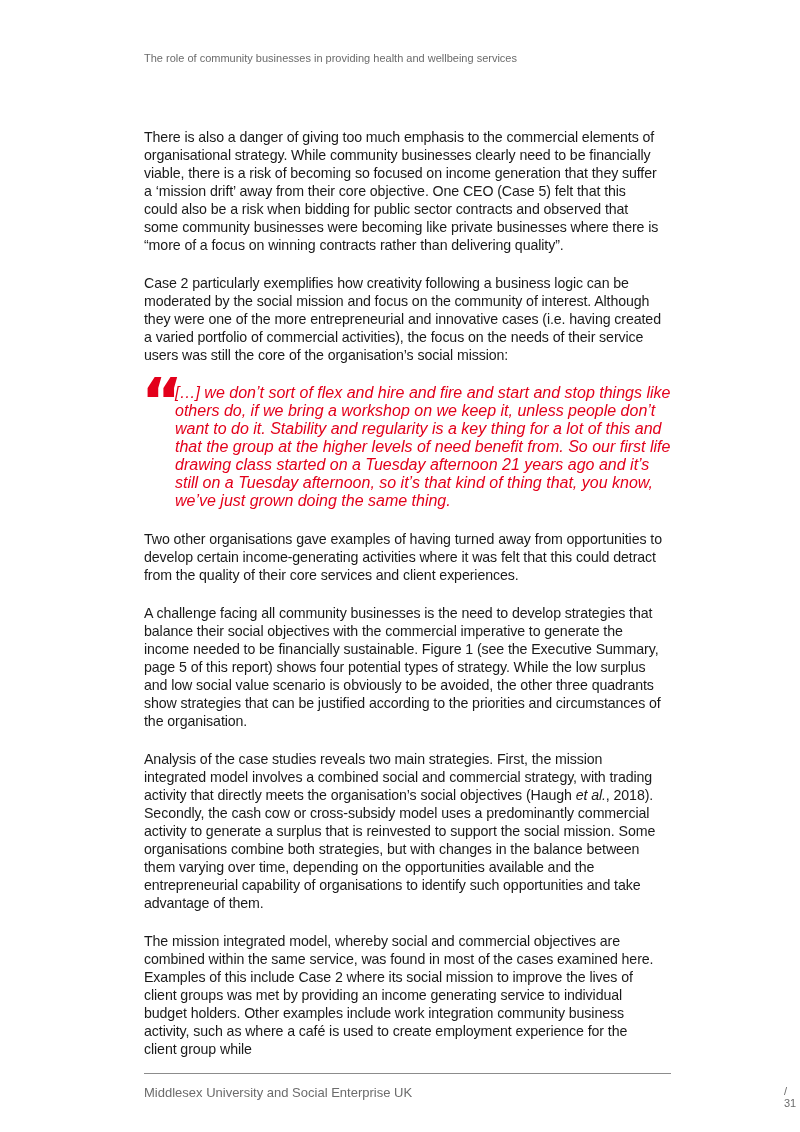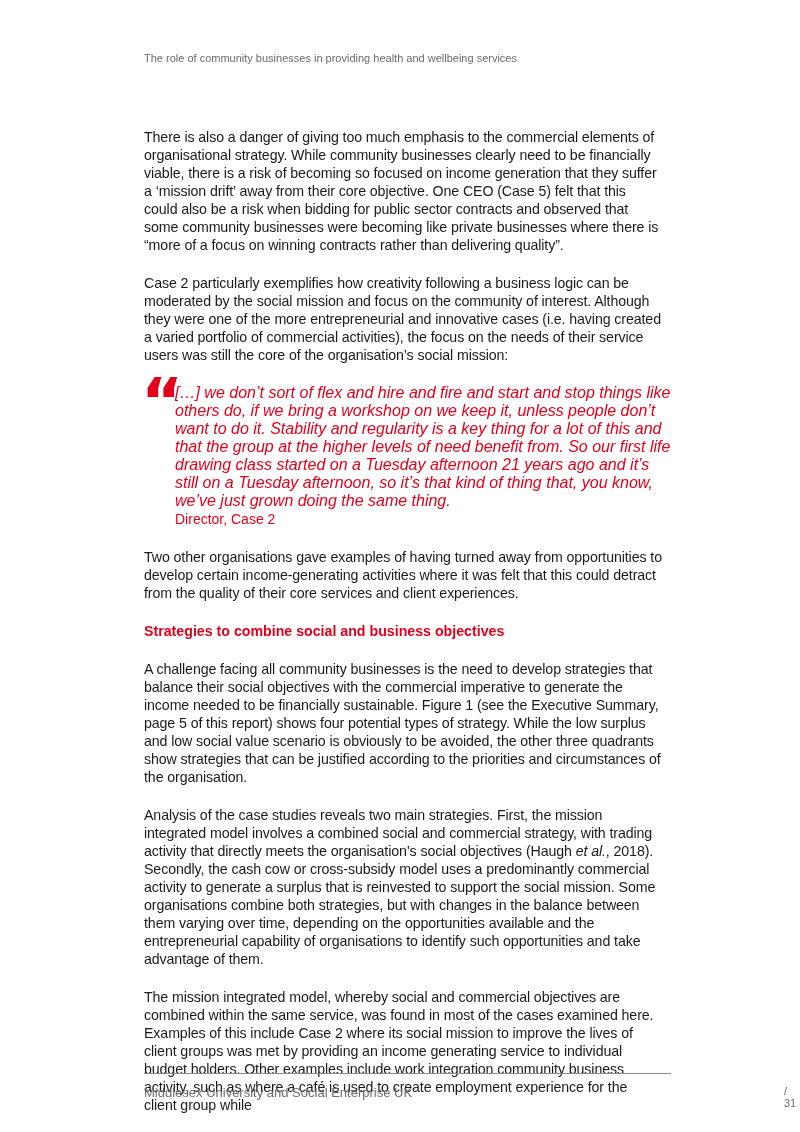--- a/index.html
+++ b/index.html
@@ -24,26 +24,24 @@
 
 <div class="running-header">The role of community businesses in providing health and wellbeing services</div>
 
 <div class="content">
   <p class="para">There is also a danger of giving too much emphasis to the commercial elements of organisational strategy. While community businesses clearly need to be financially viable, there is a risk of becoming so focused on income generation that they suffer a ‘mission drift’ away from their core objective. One CEO (Case 5) felt that this could also be a risk when bidding for public sector contracts and observed that some community businesses were becoming like private businesses where there is “more of a focus on winning contracts rather than delivering quality”.</p>
   <p class="para">Case 2 particularly exemplifies how creativity following a business logic can be moderated by the social mission and focus on the community of interest. Although they were one of the more entrepreneurial and innovative cases (i.e. having created a varied portfolio of commercial activities), the focus on the needs of their service users was still the core of the organisation’s social mission:</p>
 
   <div class="quote">
     <span class="quote-mark">“</span>
     <div class="quote-text">[…] we don’t sort of flex and hire and fire and start and stop things like others do, if we bring a workshop on we keep it, unless people don’t want to do it. Stability and regularity is a key thing for a lot of this and that the group at the higher levels of need benefit from. So our first life drawing class started on a Tuesday afternoon 21 years ago and it’s still on a Tuesday afternoon, so it’s that kind of thing that, you know, we’ve just grown doing the same thing.</div>
-    <div class="quote-attrib">Director, Case 2</div>
   </div>
 
   <p class="para">Two other organisations gave examples of having turned away from opportunities to develop certain income-generating activities where it was felt that this could detract from the quality of their core services and client experiences.</p>
 
-  <h3 class="heading">Strategies to combine social and business objectives</h3>
 
   <p class="para">A challenge facing all community businesses is the need to develop strategies that balance their social objectives with the commercial imperative to generate the income needed to be financially sustainable. Figure 1 (see the Executive Summary, page 5 of this report) shows four potential types of strategy. While the low surplus and low social value scenario is obviously to be avoided, the other three quadrants show strategies that can be justified according to the priorities and circumstances of the organisation.</p>
 
   <p class="para"><span>Analysis of the case studies reveals two main strategies. First, the mission integrated model involves a combined social and commercial strategy, with trading activity that directly meets the organisation’s social objectives (Haugh </span><em>et al.</em><span>, 2018). Secondly, the cash cow or cross-subsidy model uses a predominantly commercial activity to generate a surplus that is reinvested to support the social mission. Some organisations combine both strategies, but with changes in the balance between them varying over time, depending on the opportunities available and the entrepreneurial capability of organisations to identify such opportunities and take advantage of them.</span></p>
 
   <p class="para">The mission integrated model, whereby social and commercial objectives are combined within the same service, was found in most of the cases examined here. Examples of this include Case 2 where its social mission to improve the lives of client groups was met by providing an income generating service to individual budget holders. Other examples include work integration community business activity, such as where a café is used to create employment experience for the client group while</p>
 </div>
 
 <div class="footer-rule"></div>
 <div class="footer-left">Middlesex University and Social Enterprise UK</div>

